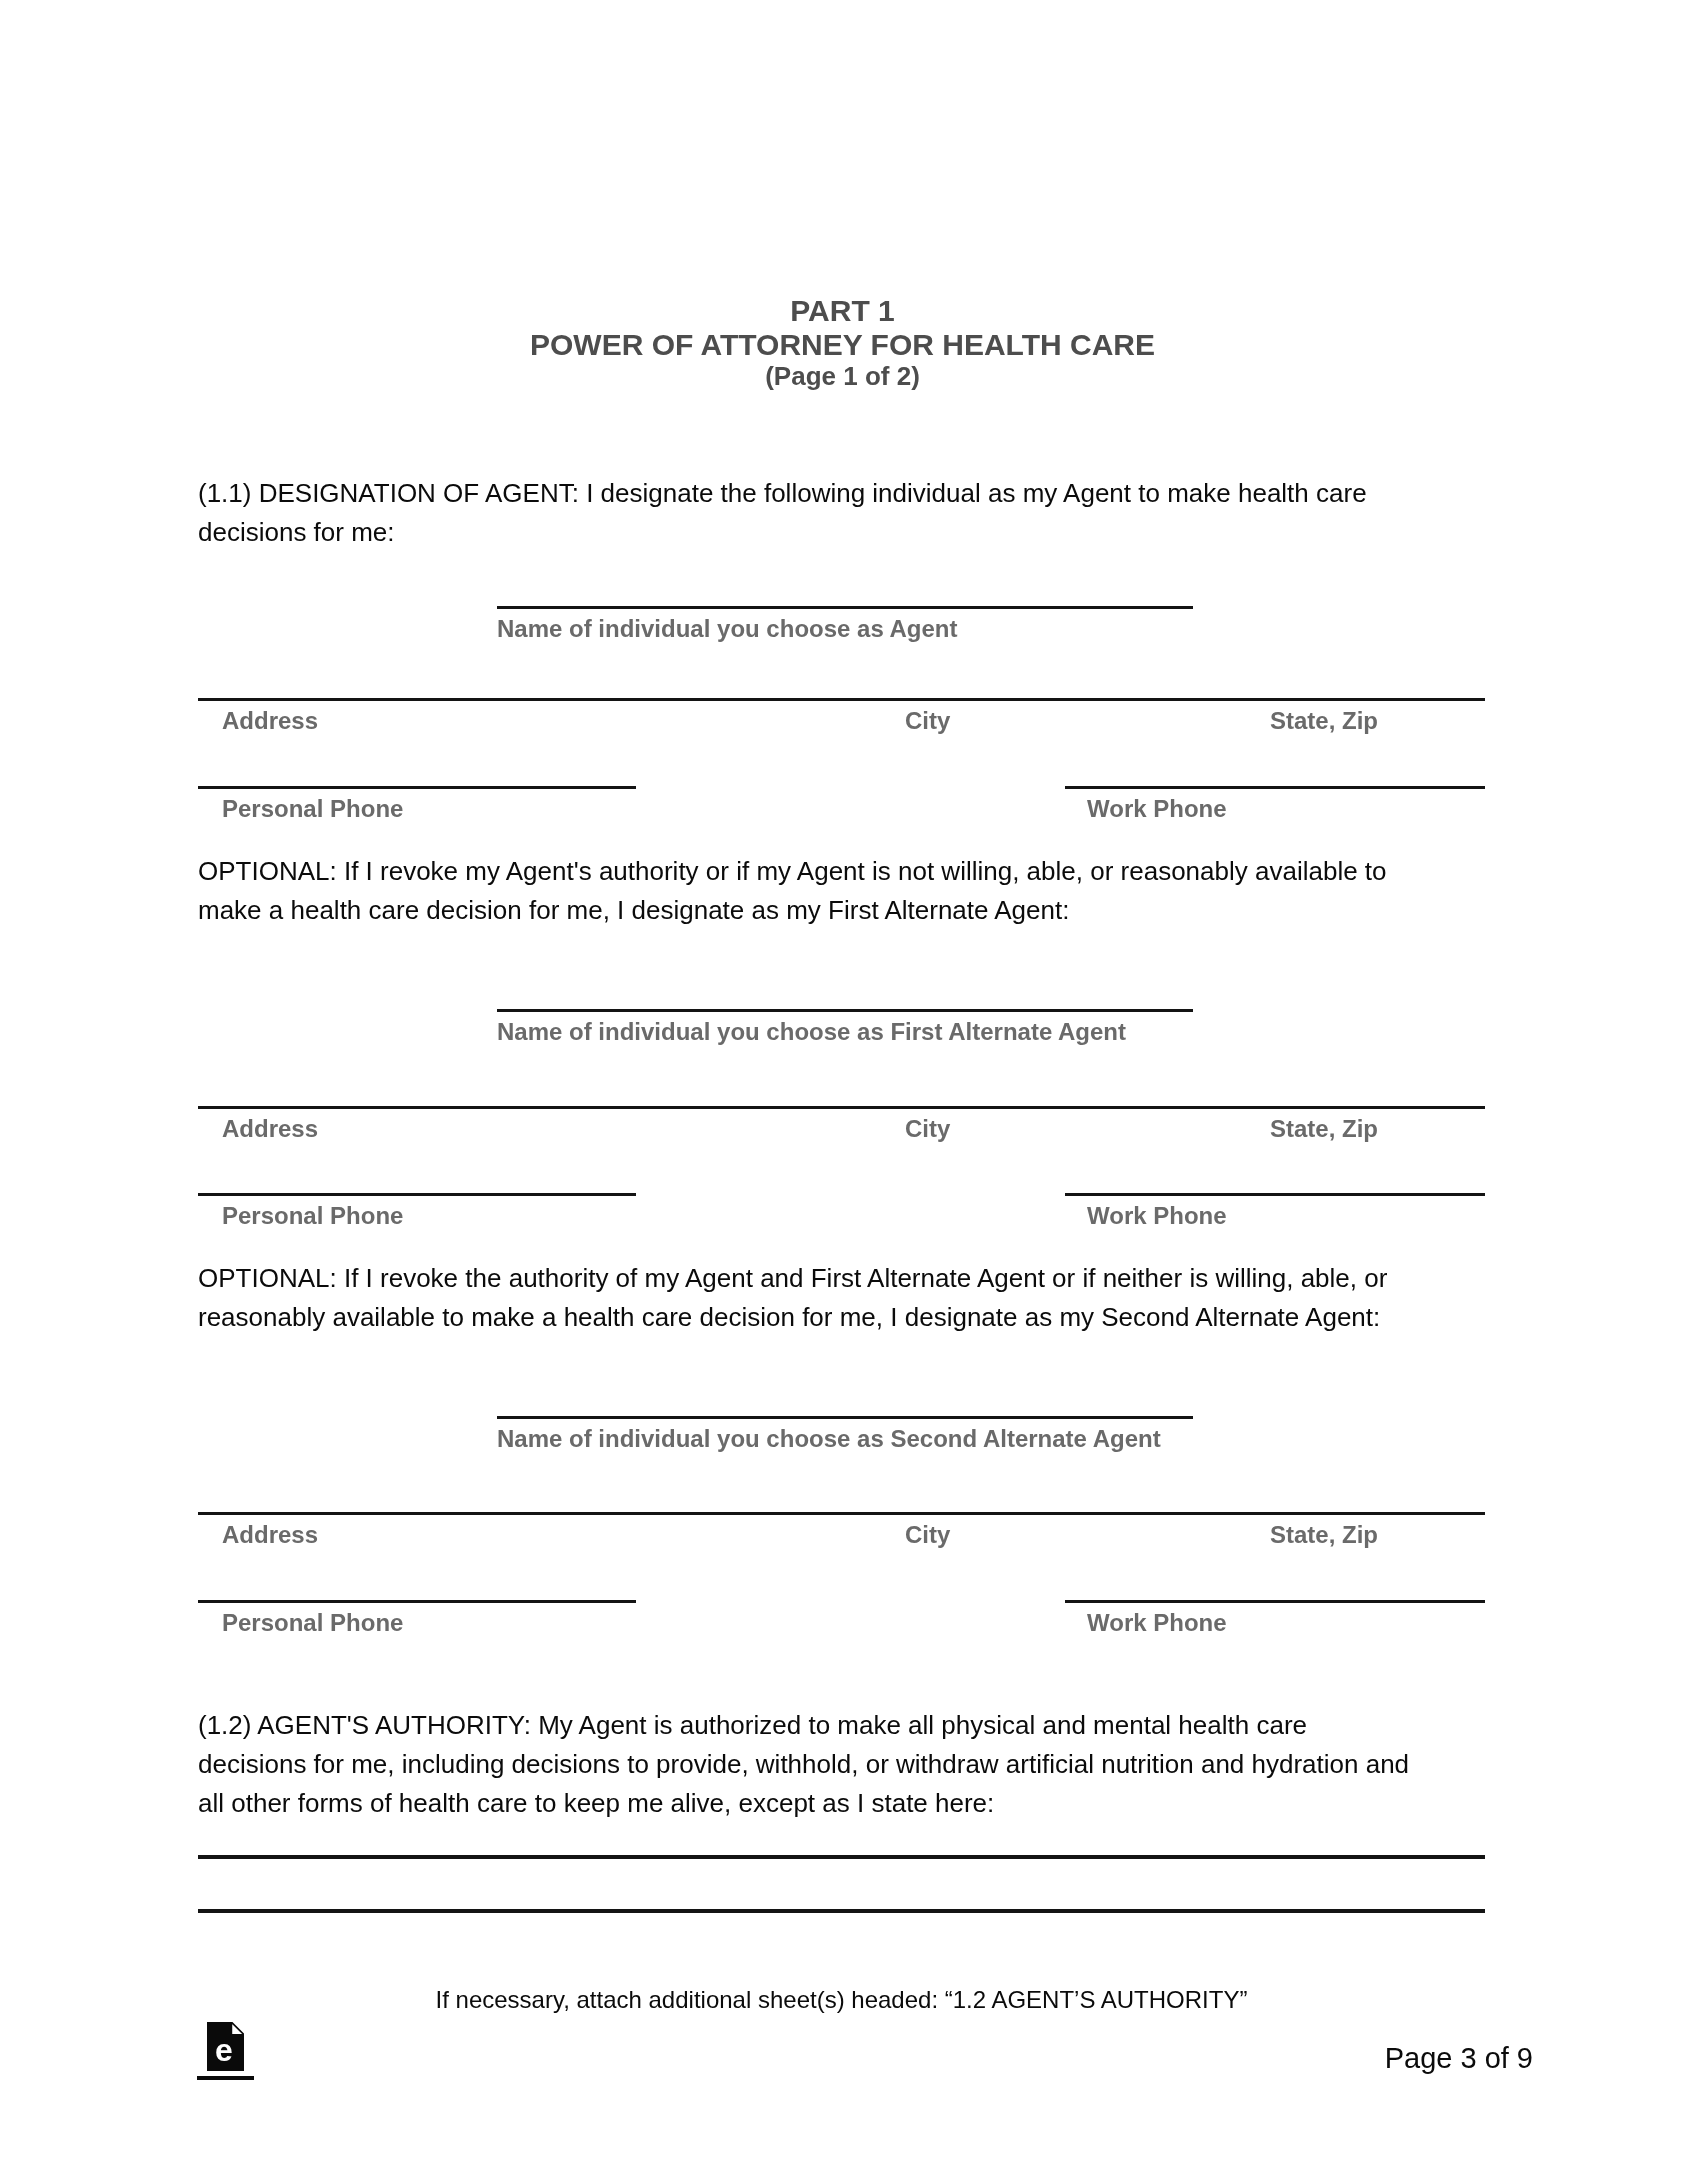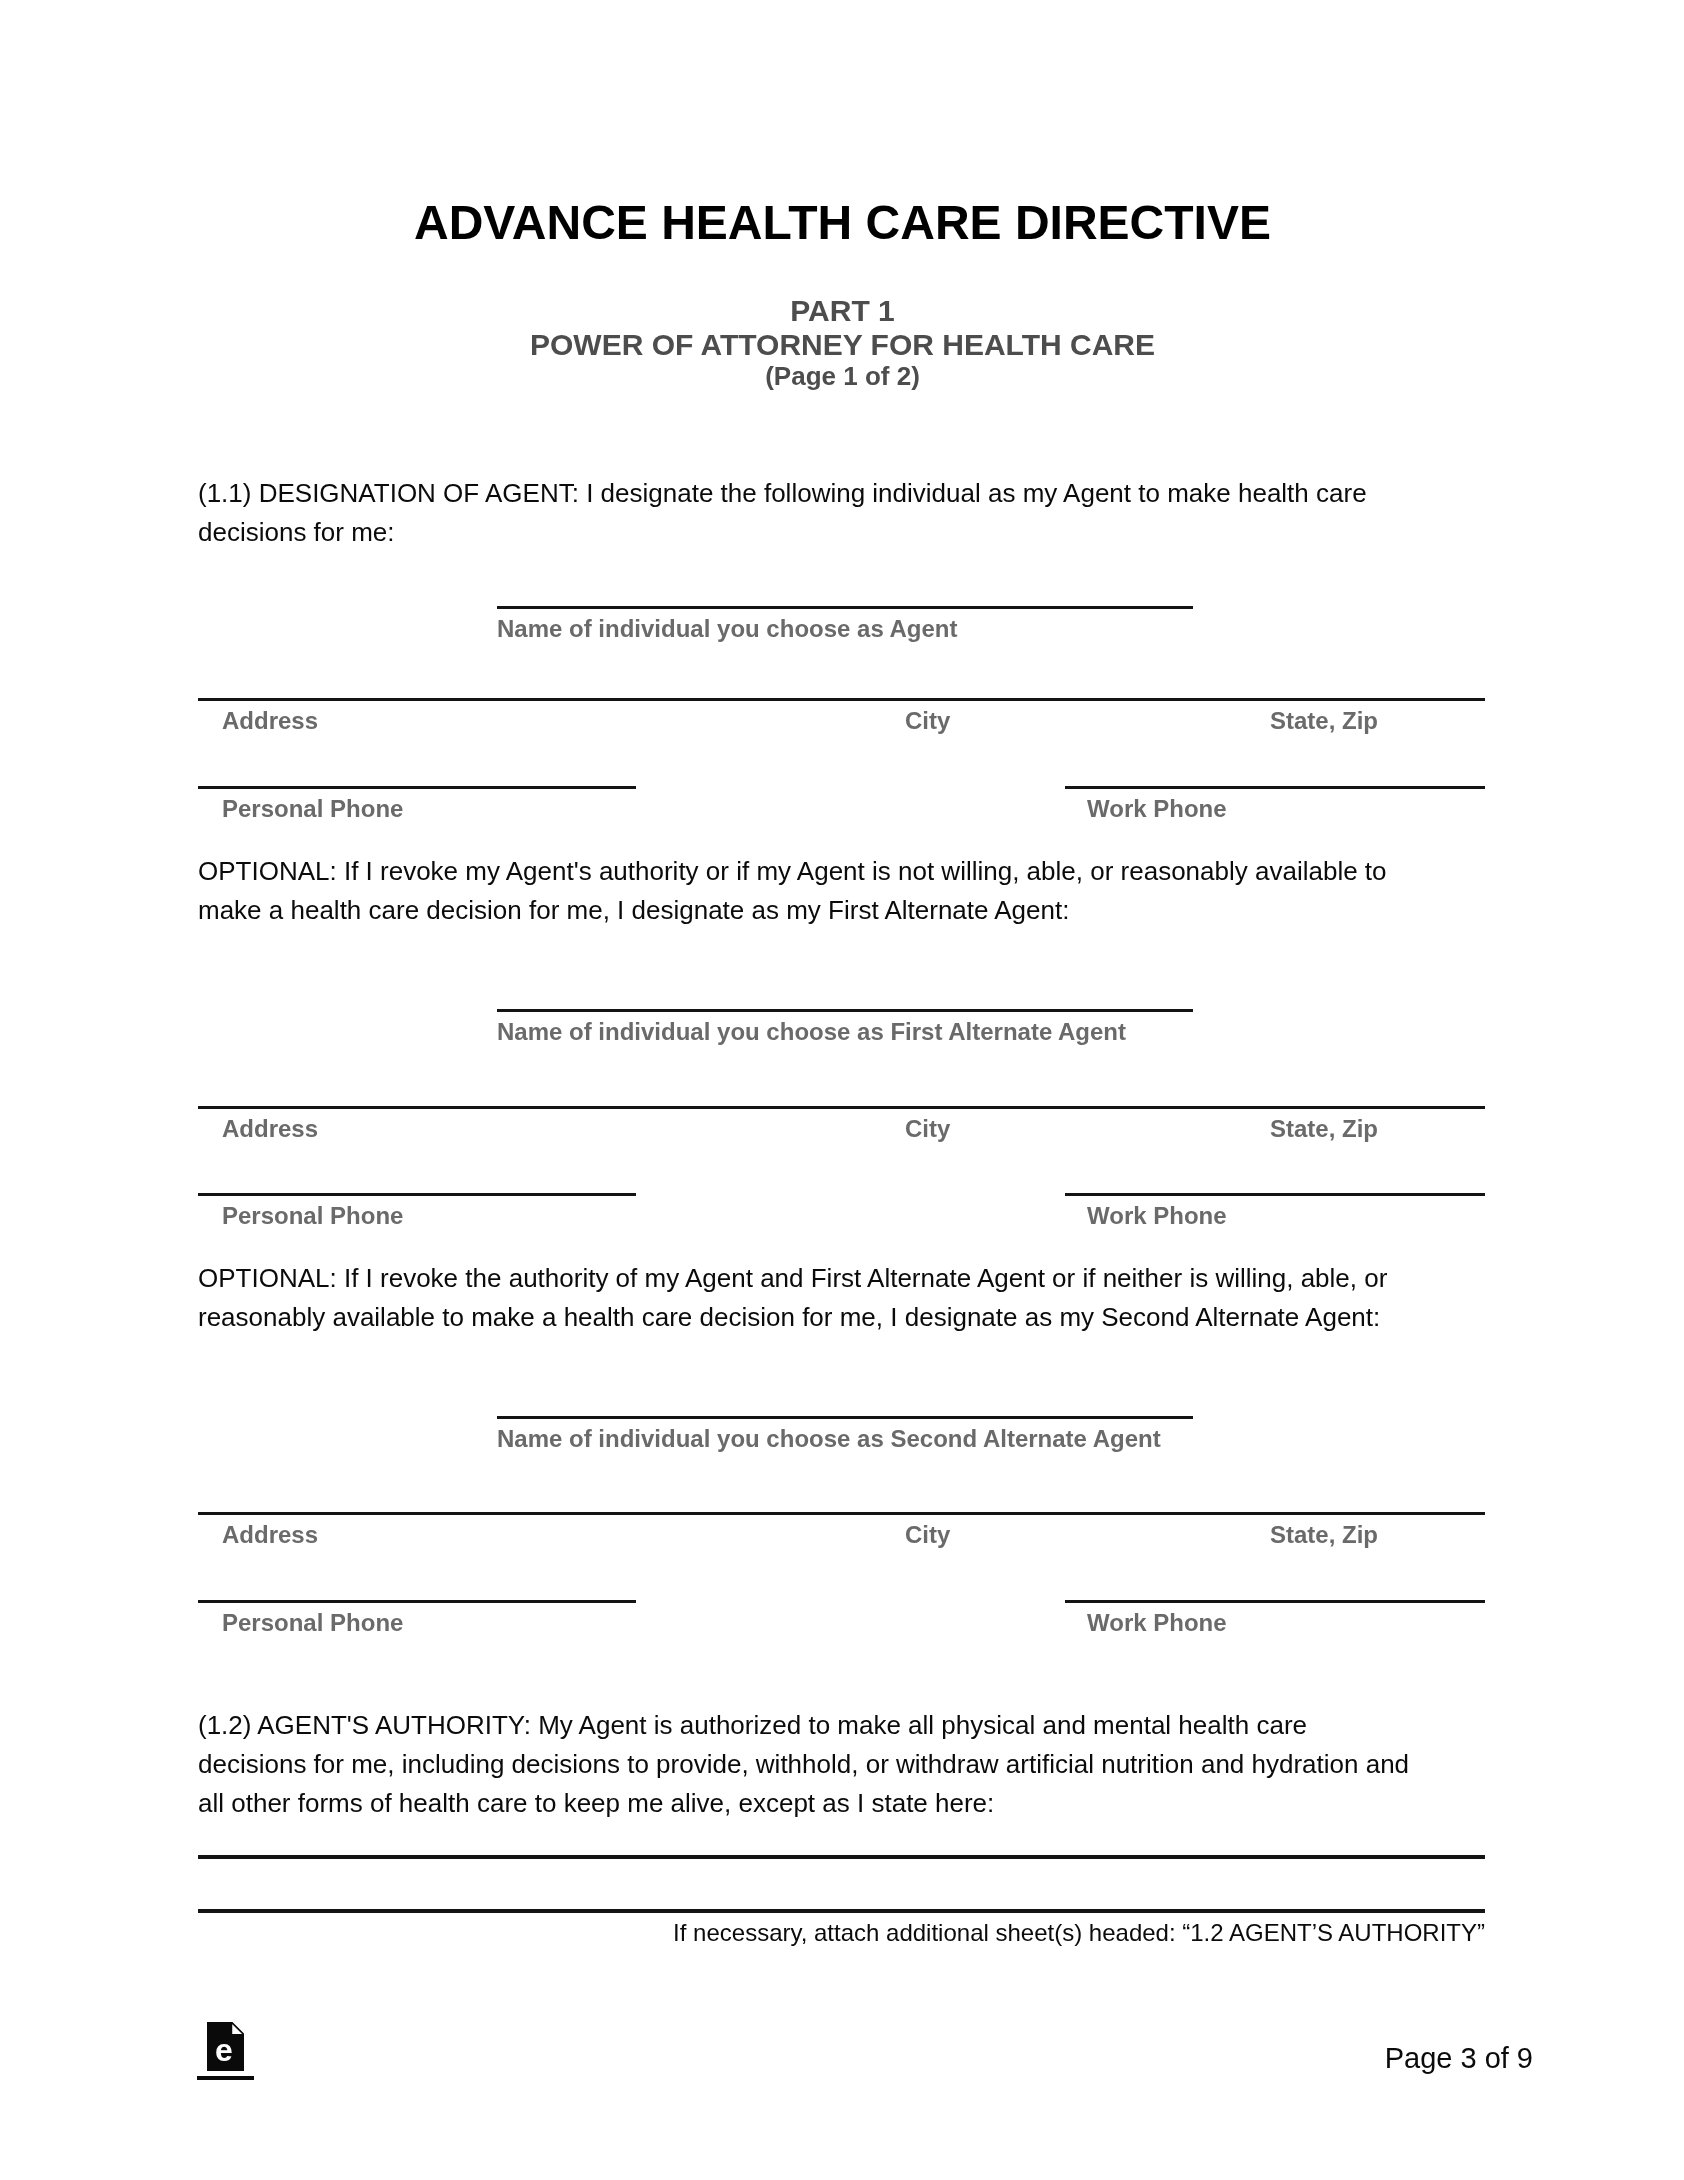--- a/index.html
+++ b/index.html
@@ -37,36 +37,35 @@
   .rule-wide{height:4.3px;}
   .caption{
     font-size:24px;font-weight:bold;color:#6a6a6a;line-height:29px;
   }
   .caption-center{
     margin-top:5.1px;text-align:left;width:100%;
   }
   .caption-row{position:relative;width:100%;height:34px;}
   .caption-row .caption{position:absolute;top:4.3px;}
   .note{
-    left:198px;width:1287px;top:1918px;
-    font-size:24px;line-height:29px;text-align:right;color:#0b0b0b;
+    left:198px;width:1287px;top:1985px;
+    font-size:24px;line-height:29px;text-align:center;color:#0b0b0b;
   }
   .page-number{
     top:2041px;right:152px;
     font-size:29px;color:#0b0b0b;line-height:1.2;
   }
   .logo{left:207px;top:2022px;width:37px;height:49px;}
   .logo-underline{left:197px;top:2076px;width:57px;height:4.3px;background:#0a0a0a;}
 </style>
 </head>
 <body>
 
 <div class="page">
 
-  <div class="abs doc-title">ADVANCE HEALTH CARE DIRECTIVE</div>
   <div class="abs part-block">
     <div class="part-heading">PART 1</div>
     <div class="part-subheading">POWER OF ATTORNEY FOR HEALTH CARE</div>
     <div class="part-note">(Page 1 of 2)</div>
   </div>
 
   <div class="abs para" style="top:474px;">(1.1) DESIGNATION OF AGENT: I designate the following individual as my Agent to make health care
 decisions for me:</div>
 
   <div class="field" style="left:497px;top:606px;width:696px;">

